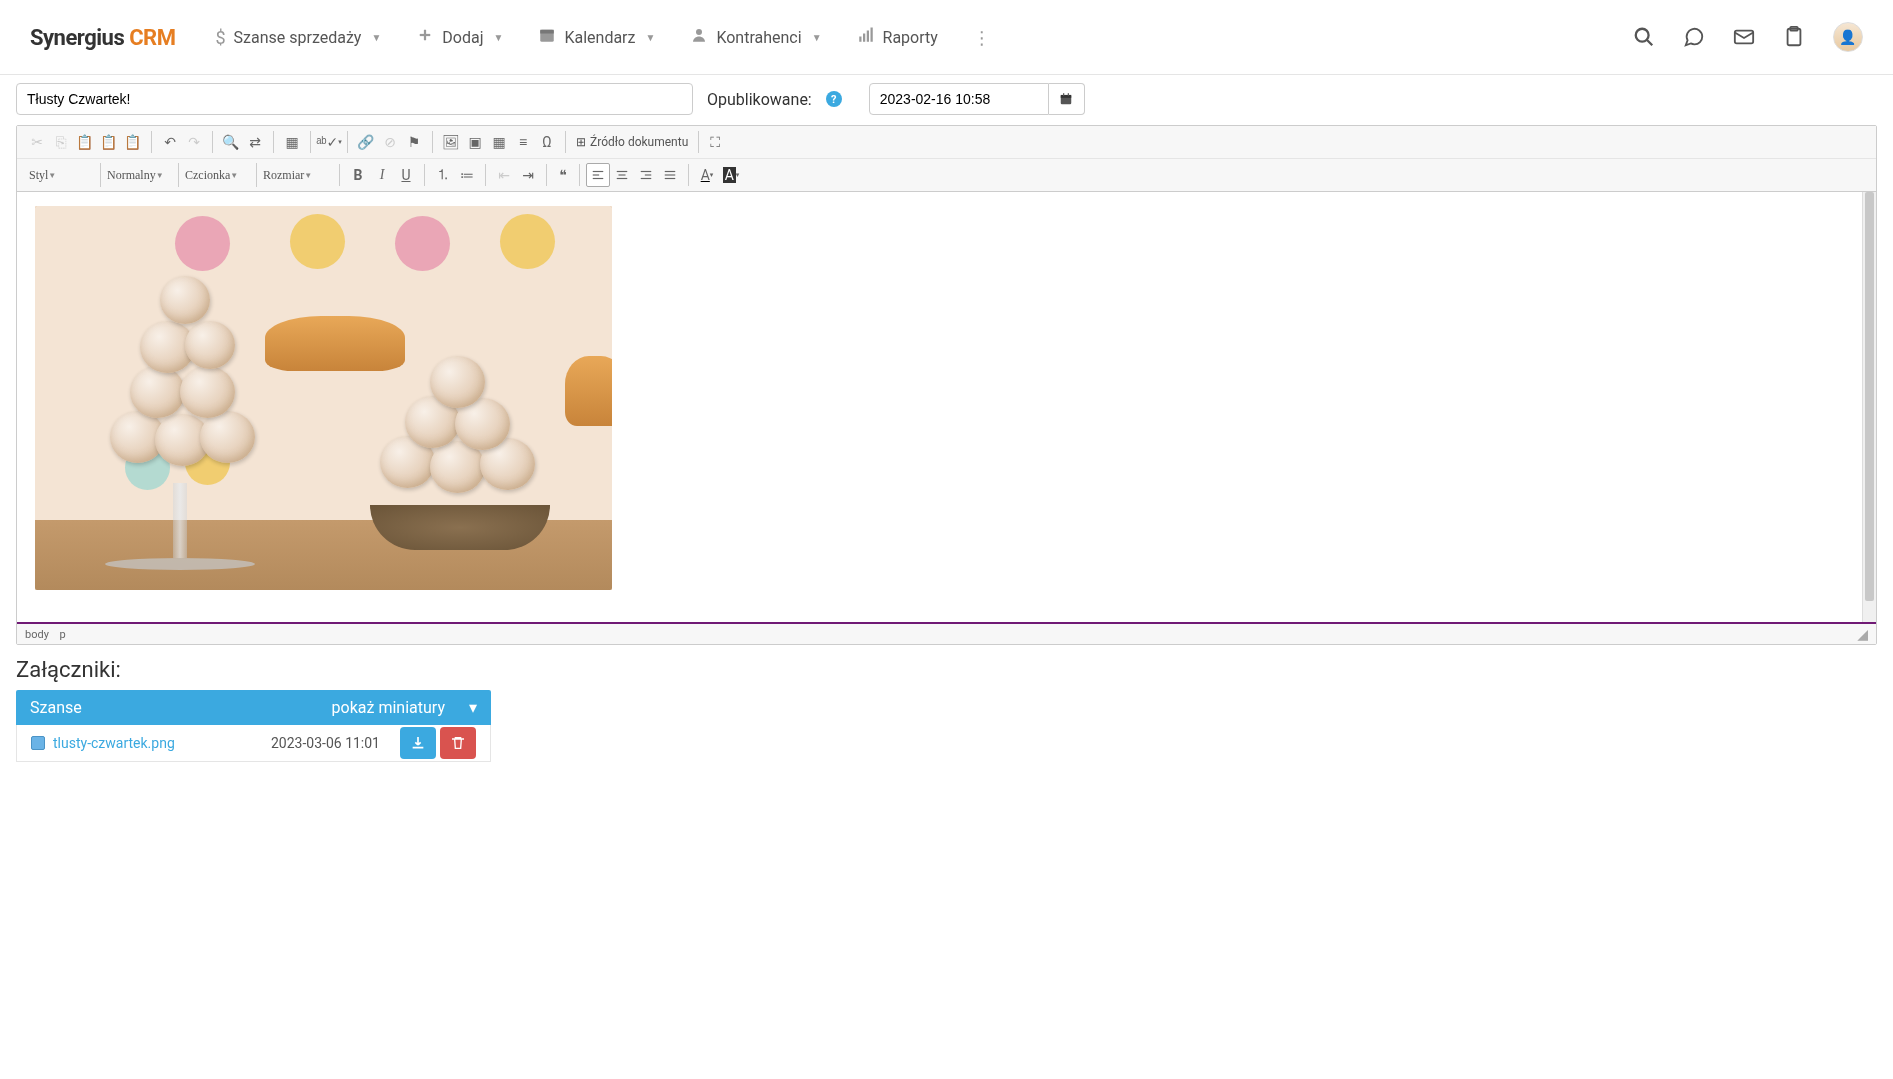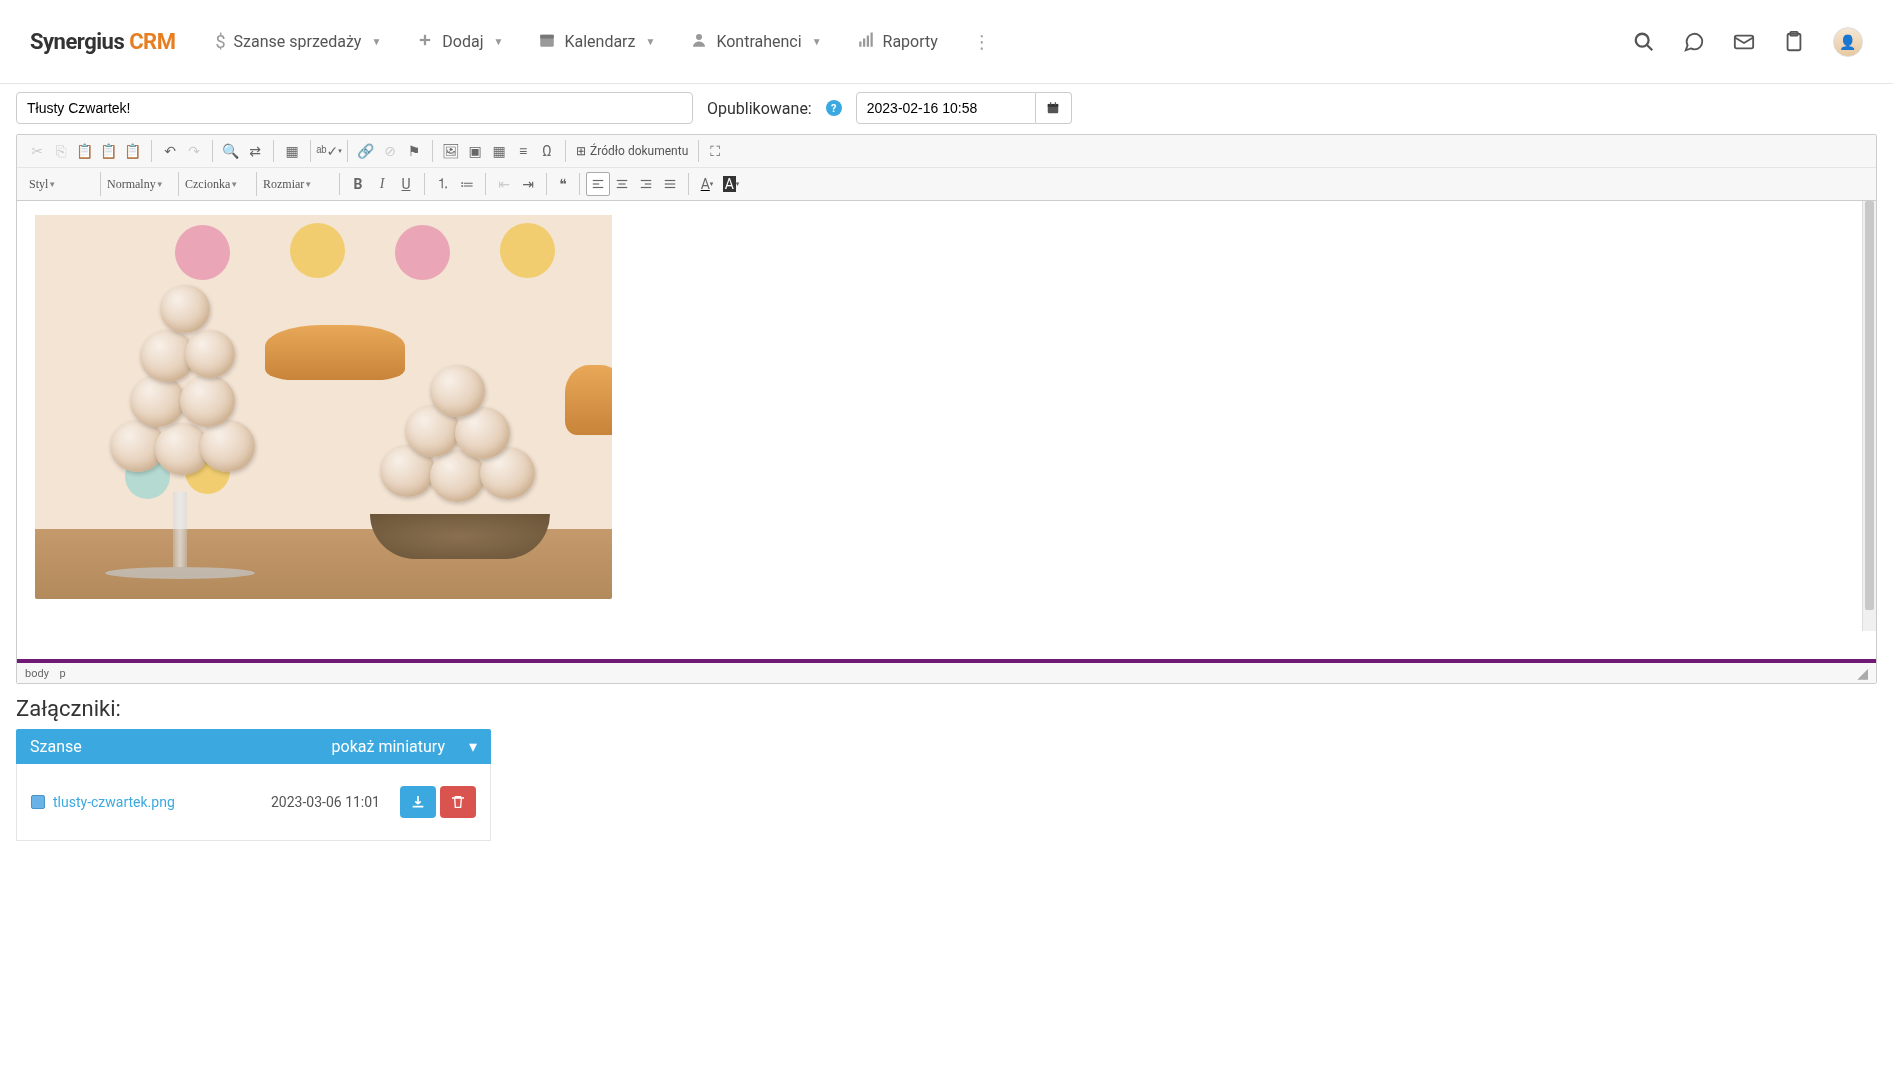--- a/index.html
+++ b/index.html
@@ -1,39 +1,39 @@
 <!DOCTYPE html>
 <html><head>
 <meta charset="utf-8">
 <style>
   * { box-sizing: border-box; margin: 0; padding: 0; }
   body { font-family: -apple-system, BlinkMacSystemFont, 'Segoe UI', Roboto, sans-serif; background: #fff; color: #333; }
   
   
-  .header { display: flex; align-items: center; padding: 0 30px; height: 84px; border-bottom: 1px solid #e5e5e5; }
+  .header { display: flex; align-items: center; padding: 0 30px; height: 75px; border-bottom: 1px solid #e5e5e5; }
   .logo { font-size: 22px; font-weight: 700; color: #333; letter-spacing: -0.5px; }
   .logo-crm { color: #e67e22; }
   .nav { display: flex; align-items: center; gap: 35px; margin-left: 40px; }
   .nav-item { display: flex; align-items: center; gap: 8px; font-size: 16px; color: #555; cursor: pointer; }
   .nav-item .ico { color: #999; font-size: 18px; }
   .chev { font-size: 10px; color: #999; margin-left: 2px; }
   .header-right { margin-left: auto; display: flex; align-items: center; gap: 28px; }
   .hbtn { color: #555; cursor: pointer; display: flex; align-items: center; }
   .avatar { width: 30px; height: 30px; border-radius: 50%; background: linear-gradient(#f5e6d3, #e8c9a0); display: flex; align-items: center; justify-content: center; font-size: 14px; color: #c47; border: 1px solid #ddd; }
   
   
   .page { padding: 8px 16px 30px; }
   .page-title { font-size: 38px; font-weight: 400; color: #333; margin-bottom: 10px; }
   
   .form-row { display: flex; align-items: center; gap: 14px; margin-bottom: 10px; }
   .title-input { width: 677px; height: 32px; border: 1px solid #ccc; border-radius: 4px; padding: 0 10px; font-size: 14px; }
   .pub-label { font-size: 16px; color: #333; }
   .help-icon { width: 16px; height: 16px; border-radius: 50%; background: #3ba9e0; color: #fff; font-size: 11px; display: inline-flex; align-items: center; justify-content: center; font-weight: bold; }
   .date-wrap { display: flex; align-items: stretch; }
-  .date-input { width: 180px; height: 32px; border: 1px solid #ccc; border-radius: 4px 0 0 4px; padding: 0 10px; font-size: 14px; }
+  .date-input { width: 180px; height: 32px; border: 1px solid #ccc; border-radius: 4px 0 0 4px; padding: 0 10px; font-size: 14px; margin-left: 13px; }
   .date-btn { width: 36px; border: 1px solid #ccc; border-left: none; border-radius: 0 4px 4px 0; background: #fff; display: flex; align-items: center; justify-content: center; cursor: pointer; }
   
   
   .editor { border: 1px solid #ccc; border-radius: 2px; }
   .toolbar { background: #f7f7f7; border-bottom: 1px solid #ccc; }
   .toolbar-row { display: flex; align-items: center; padding: 4px 6px; flex-wrap: wrap; }
   .tgroup { display: flex; align-items: center; padding: 0 2px; }
   .tsep { width: 1px; height: 22px; background: #ccc; margin: 0 4px; }
   .tbtn { width: 24px; height: 24px; display: flex; align-items: center; justify-content: center; color: #666; cursor: pointer; border-radius: 2px; font-size: 14px; }
   .tbtn.disabled { color: #ccc; }
@@ -42,30 +42,30 @@
   .tselect .chv { font-size: 8px; color: #888; }
   .src-btn { display: flex; align-items: center; gap: 4px; font-size: 12px; color: #555; padding: 0 6px; height: 24px; cursor: pointer; }
   
   .editor-body { position: relative; display: flex; }
   .editor-content { flex: 1; padding: 14px 18px; min-height: 430px; overflow-y: auto; }
   .editor-content p { font-size: 13px; color: #333; margin-bottom: 18px; }
   .editor-image { width: 577px; height: 384px; border-radius: 2px; display: block; background: #d4a574; position: relative; overflow: hidden; }
   .scrollbar-track { width: 14px; background: #f0f0f0; border-left: 1px solid #ddd; position: relative; }
   .scrollbar-thumb { position: absolute; top: 0; left: 2px; right: 2px; height: 95%; background: #c8c8c8; border-radius: 2px; }
   
-  .editor-footer { display: flex; align-items: center; justify-content: space-between; padding: 2px 8px; background: #f7f7f7; border-top: 4px solid #701a75; font-size: 11px; color: #666; margin-top: 28px; }
+  .editor-footer { display: flex; align-items: center; justify-content: space-between; padding: 2px 8px; background: #f7f7f7; border-top: 2px solid #701a75; font-size: 11px; color: #666; }
   .path-item { margin-right: 8px; }
   .resize { color: #aaa; cursor: nwse-resize; font-size: 14px; }
   
   
   .attach-title { font-size: 22px; font-weight: 400; margin: 12px 0 8px; color: #333; }
   .attach-panel { width: 475px; }
   .attach-head { background: #3ba9e0; color: #fff; display: flex; align-items: center; justify-content: space-between; padding: 8px 14px; font-size: 16px; border-radius: 2px 2px 0 0; }
   .thumb-toggle { display: flex; align-items: center; gap: 24px; cursor: pointer; }
-  .attach-body { border: 1px solid #e5e5e5; border-top: none; padding: 22px 14px; display: flex; align-items: center; }
+  .attach-body { border: 1px solid #e5e5e5; border-top: none; padding: 2px 14px; display: flex; align-items: center; }
   .file-ico { width: 14px; height: 14px; background: #6ab3e6; border: 1px solid #4a93c6; border-radius: 2px; margin-right: 8px; }
   .file-name { color: #3ba9e0; font-size: 14px; flex: 1; }
   .file-date { color: #555; font-size: 14px; margin-right: 20px; }
   .file-actions { display: flex; gap: 4px; }
   .fa-btn { width: 36px; height: 32px; border-radius: 4px; display: flex; align-items: center; justify-content: center; color: #fff; cursor: pointer; }
   .fa-dl { background: #3ba9e0; }
   .fa-del { background: #d9534f; }
 
   
   .img-bg { position: absolute; inset: 0; background: #f4e4d4; }

